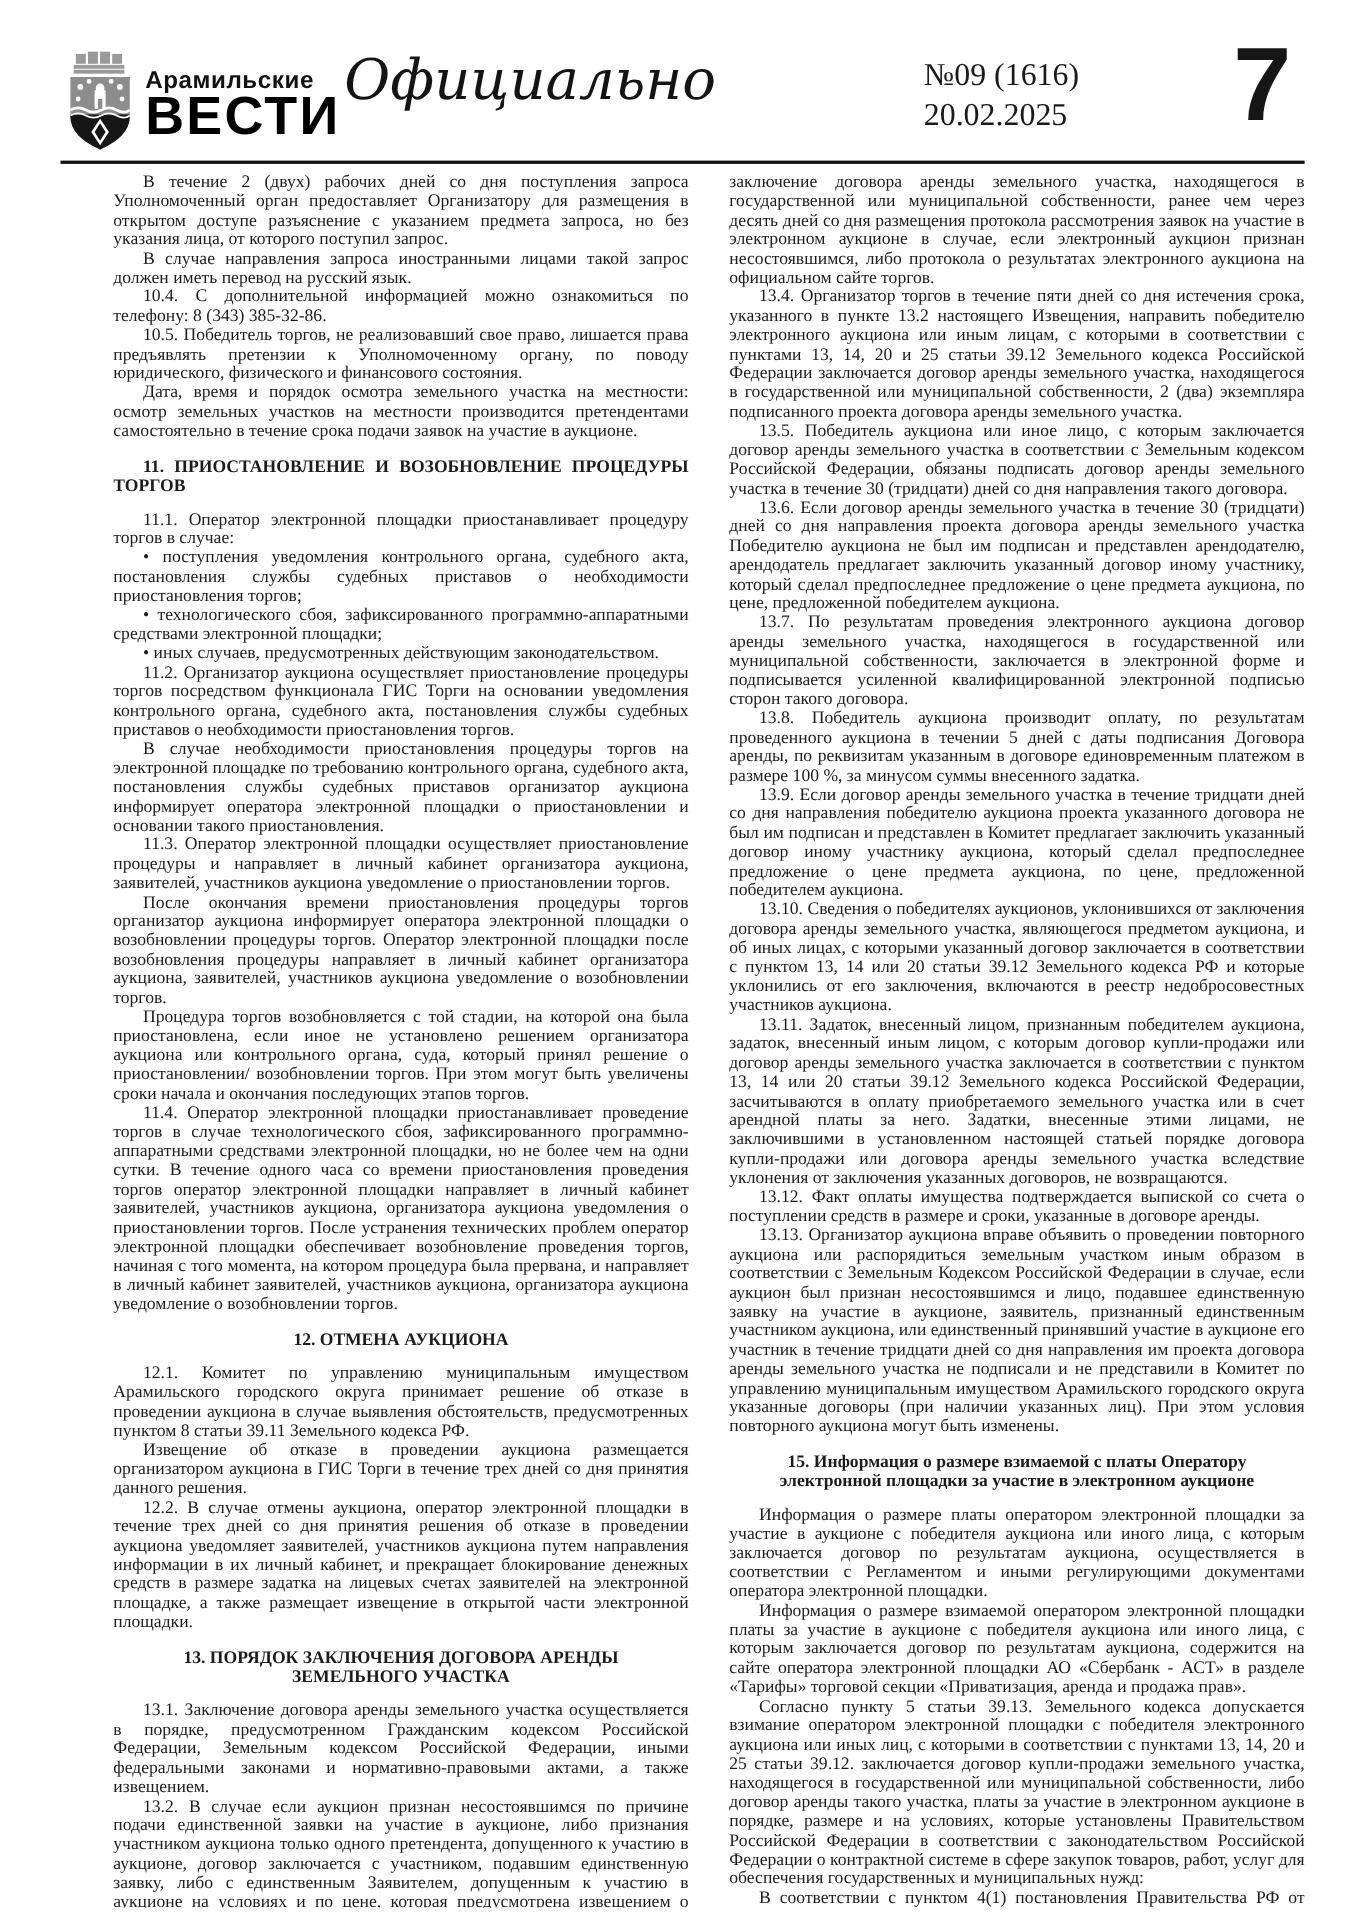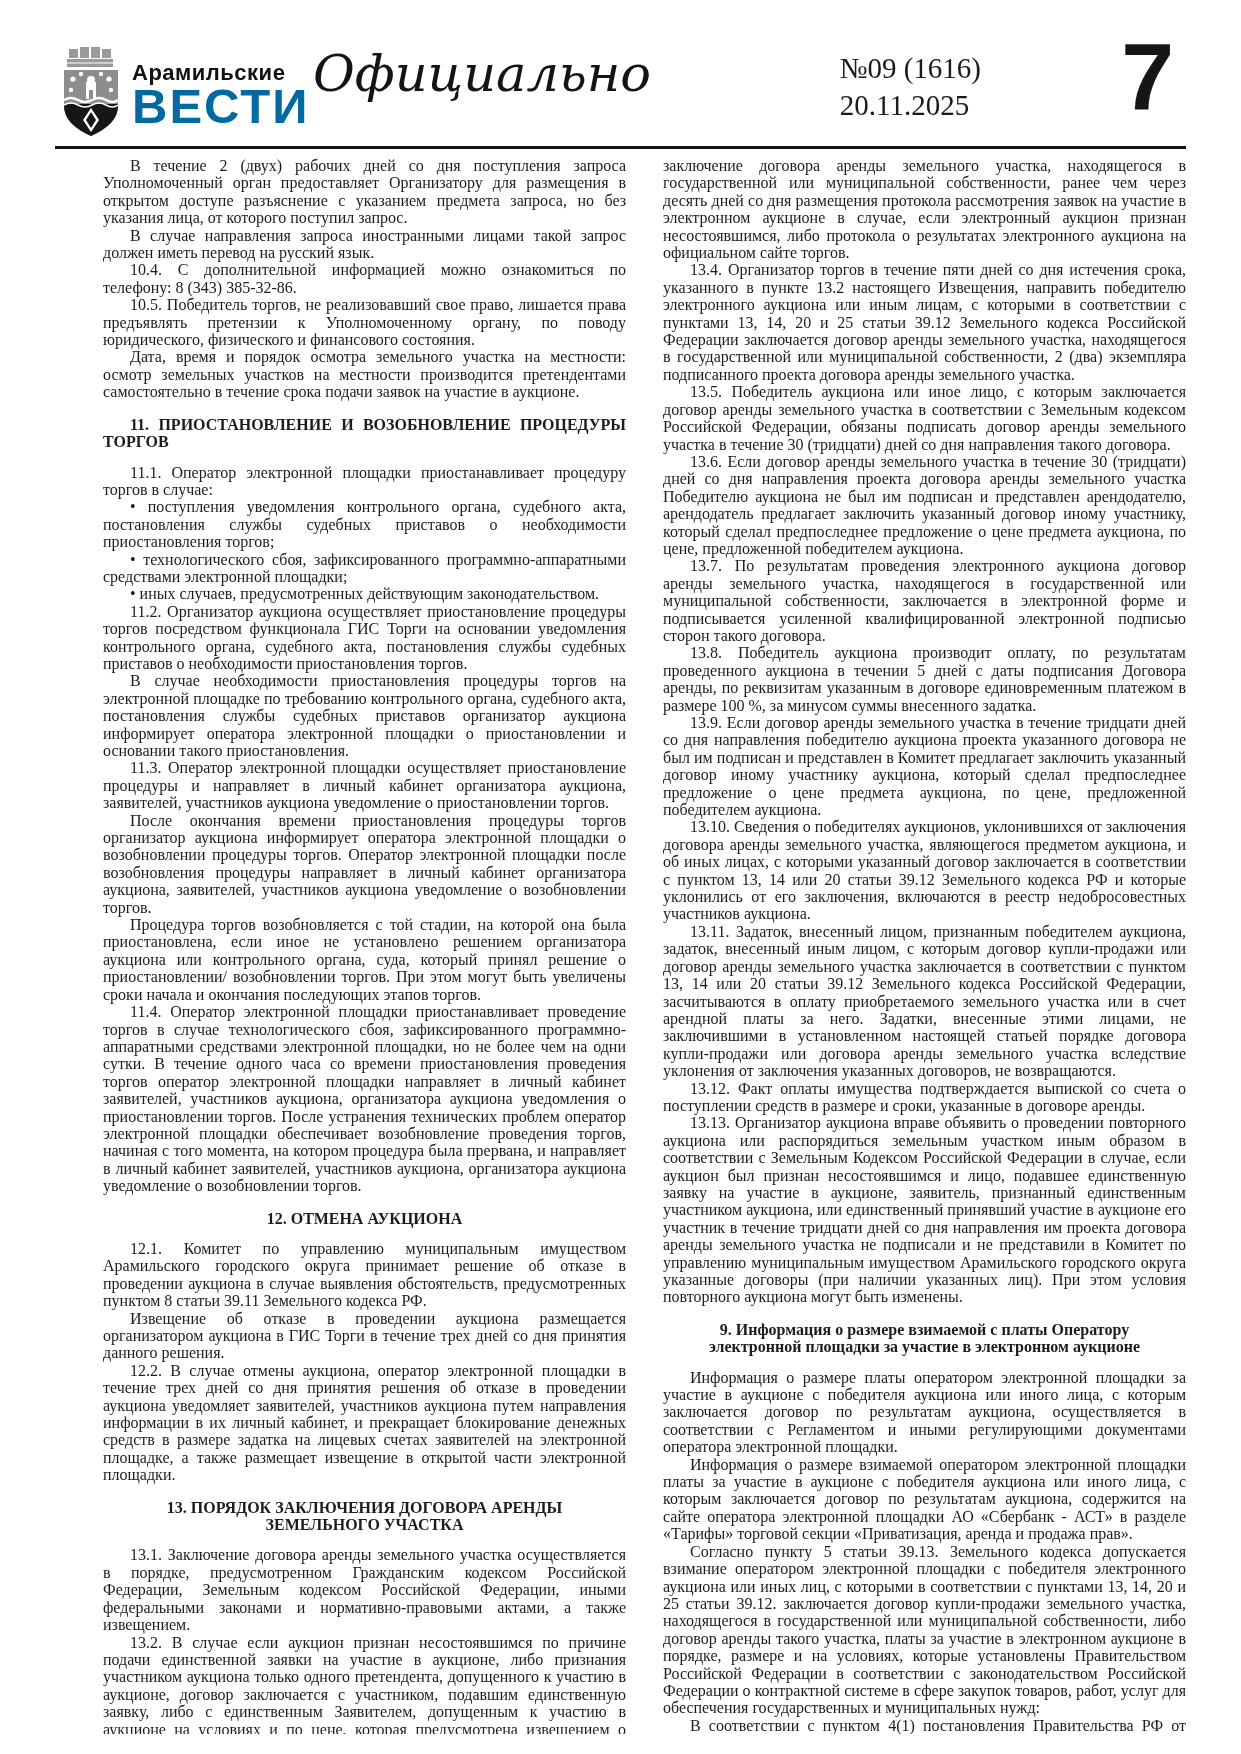--- a/index.html
+++ b/index.html
@@ -12,21 +12,21 @@
   .hdr { position:absolute; left:55px; top:36px; right:55px; height:108px; }
   .logo { position:absolute; left:4px; top:10px; display:flex; align-items:flex-start; gap:9px; }
   .emblem { display:block; }
   .logo-text { display:flex; flex-direction:column; margin-top:16px; }
   .logo-line1 {
     font-family:"Liberation Sans", sans-serif; font-weight:700;
     font-size:22px; line-height:1; color:#121212; letter-spacing:.5px;
   }
   .logo-line2 {
     font-family:"Liberation Sans", sans-serif; font-weight:700;
-    font-size:49px; line-height:.92; color:#0369a1; letter-spacing:2px;
+    font-size:49px; line-height:.92; color:#000000; letter-spacing:2px;
   }
   .rubric {
     position:absolute; left:258px; top:12px;
     font-family:"DejaVu Serif", serif; font-style:italic;
     font-size:51px; line-height:1; color:#141414;
   }
   .issue {
     position:absolute; right:205px; top:14px; text-align:left;
     font-size:29px; line-height:1.28; color:#1a1a1a;
   }
@@ -93,21 +93,21 @@
       <div class="logo-text">
         <span class="logo-line1">Арамильские</span>
         <span class="logo-line2">ВЕСТИ</span>
       </div>
     </div>
 
     <div class="rubric">Официально</div>
 
     <div class="issue">
       <div>№09 (1616)</div>
-      <div>20.11.2025</div>
+      <div>20.02.2025</div>
     </div>
 
     <div class="pagenum">7</div>
   </div>
 
   <div class="header-rule"></div>
 
   <div class="columns">
     <div class="col">
         <p class="para">В течение 2 (двух) рабочих дней со дня поступления запроса Уполномоченный орган предоставляет Организатору для размещения в открытом доступе разъяснение с указанием предмета запроса, но без указания лица, от которого поступил запрос.</p>
@@ -140,21 +140,21 @@
         <p class="para">13.4. Организатор торгов в течение пяти дней со дня истечения срока, указанного в пункте 13.2 настоящего Извещения, направить победителю электронного аукциона или иным лицам, с которыми в соответствии с пунктами 13, 14, 20 и 25 статьи 39.12 Земельного кодекса Российской Федерации заключается договор аренды земельного участка, находящегося в государственной или муниципальной собственности, 2 (два) экземпляра подписанного проекта договора аренды земельного участка.</p>
         <p class="para">13.5. Победитель аукциона или иное лицо, с которым заключается договор аренды земельного участка в соответствии с Земельным кодексом Российской Федерации, обязаны подписать договор аренды земельного участка в течение 30 (тридцати) дней со дня направления такого договора.</p>
         <p class="para">13.6. Если договор аренды земельного участка в течение 30 (тридцати) дней со дня направления проекта договора аренды земельного участка Победителю аукциона не был им подписан и представлен арендодателю, арендодатель предлагает заключить указанный договор иному участнику, который сделал предпоследнее предложение о цене предмета аукциона, по цене, предложенной победителем аукциона.</p>
         <p class="para">13.7. По результатам проведения электронного аукциона договор аренды земельного участка, находящегося в государственной или муниципальной собственности, заключается в электронной форме и подписывается усиленной квалифицированной электронной подписью сторон такого договора.</p>
         <p class="para">13.8. Победитель аукциона производит оплату, по результатам проведенного аукциона в течении 5 дней с даты подписания Договора аренды, по реквизитам указанным в договоре единовременным платежом в размере 100 %, за минусом суммы внесенного задатка.</p>
         <p class="para">13.9. Если договор аренды земельного участка в течение тридцати дней со дня направления победителю аукциона проекта указанного договора не был им подписан и представлен в Комитет предлагает заключить указанный договор иному участнику аукциона, который сделал предпоследнее предложение о цене предмета аукциона, по цене, предложенной победителем аукциона.</p>
         <p class="para">13.10. Сведения о победителях аукционов, уклонившихся от заключения договора аренды земельного участка, являющегося предметом аукциона, и об иных лицах, с которыми указанный договор заключается в соответствии с пунктом 13, 14 или 20 статьи 39.12 Земельного кодекса РФ и которые уклонились от его заключения, включаются в реестр недобросовестных участников аукциона.</p>
         <p class="para">13.11. Задаток, внесенный лицом, признанным победителем аукциона, задаток, внесенный иным лицом, с которым договор купли-продажи или договор аренды земельного участка заключается в соответствии с пунктом 13, 14 или 20 статьи 39.12 Земельного кодекса Российской Федерации, засчитываются в оплату приобретаемого земельного участка или в счет арендной платы за него. Задатки, внесенные этими лицами, не заключившими в установленном настоящей статьей порядке договора купли-продажи или договора аренды земельного участка вследствие уклонения от заключения указанных договоров, не возвращаются.</p>
         <p class="para">13.12. Факт оплаты имущества подтверждается выпиской со счета о поступлении средств в размере и сроки, указанные в договоре аренды.</p>
         <p class="para">13.13. Организатор аукциона вправе объявить о проведении повторного аукциона или распорядиться земельным участком иным образом в соответствии с Земельным Кодексом Российской Федерации в случае, если аукцион был признан несостоявшимся и лицо, подавшее единственную заявку на участие в аукционе, заявитель, признанный единственным участником аукциона, или единственный принявший участие в аукционе его участник в течение тридцати дней со дня направления им проекта договора аренды земельного участка не подписали и не представили в Комитет по управлению муниципальным имуществом Арамильского городского округа указанные договоры (при наличии указанных лиц). При этом условия повторного аукциона могут быть изменены.</p>
-        <p class="para heading heading-center">9. Информация о размере взимаемой с платы Оператору электронной площадки за участие в электронном аукционе</p>
+        <p class="para heading heading-center">15. Информация о размере взимаемой с платы Оператору электронной площадки за участие в электронном аукционе</p>
         <p class="para">Информация о размере платы оператором электронной площадки за участие в аукционе с победителя аукциона или иного лица, с которым заключается договор по результатам аукциона, осуществляется в соответствии с Регламентом и иными регулирующими документами оператора электронной площадки.</p>
         <p class="para">Информация о размере взимаемой оператором электронной площадки платы за участие в аукционе с победителя аукциона или иного лица, с которым заключается договор по результатам аукциона, содержится на сайте оператора электронной площадки АО «Сбербанк - АСТ» в разделе «Тарифы» торговой секции «Приватизация, аренда и продажа прав».</p>
         <p class="para">Согласно пункту 5 статьи 39.13. Земельного кодекса допускается взимание оператором электронной площадки с победителя электронного аукциона или иных лиц, с которыми в соответствии с пунктами 13, 14, 20 и 25 статьи 39.12. заключается договор купли-продажи земельного участка, находящегося в государственной или муниципальной собственности, либо договор аренды такого участка, платы за участие в электронном аукционе в порядке, размере и на условиях, которые установлены Правительством Российской Федерации в соответствии с законодательством Российской Федерации о контрактной системе в сфере закупок товаров, работ, услуг для обеспечения государственных и муниципальных нужд:</p>
         <p class="para">В соответствии с пунктом 4(1) постановления Правительства РФ от 10.05.2018 № 564 (в редакции от 18.02.2023 № 262) при проведении в</p>
       </div>
   </div>
 
 </div>
 
 </body></html>

